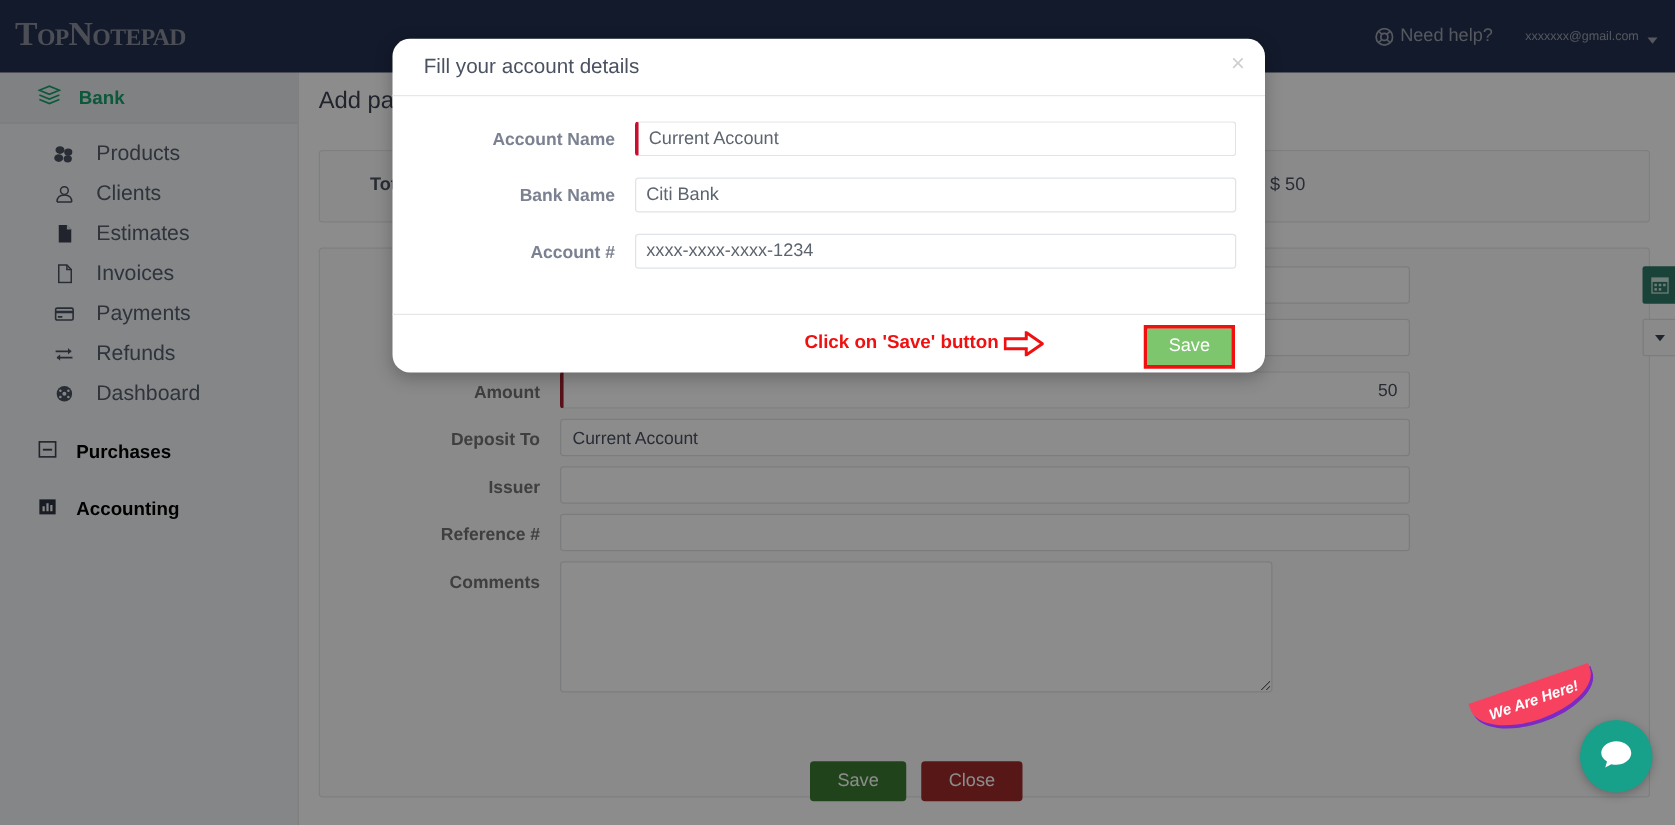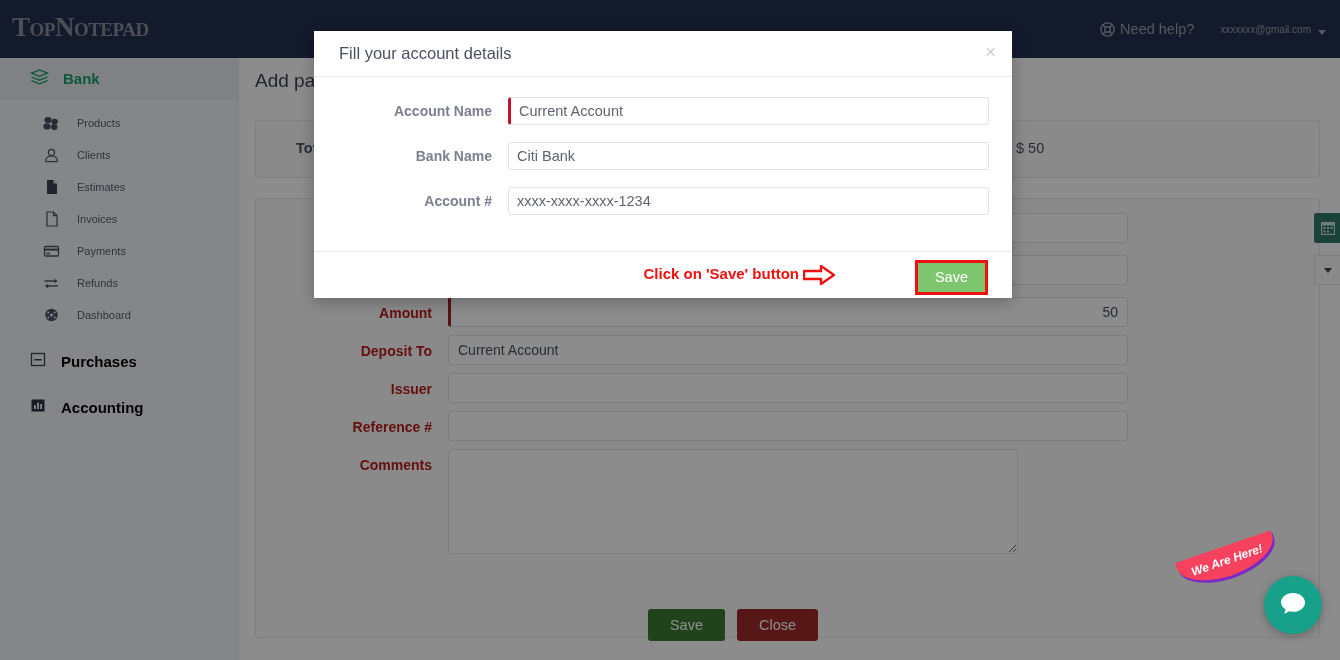--- a/index.html
+++ b/index.html
@@ -39,21 +39,21 @@
   }
   .side-head {
     height: 41px; display:flex; align-items:center; gap:14px;
     padding-left: 30px;
     background:#e9ecef; border-bottom:1px solid #dfe3e7;
     color:#17a06b; font-weight:bold; font-size:15px;
     cursor:pointer;
   }
   .side-item {
     height: 32px; display:flex; align-items:center; gap:15px;
-    padding-left: 40px; color:#555e6d; font-size:11px; cursor:pointer;
+    padding-left: 40px; color:#555e6d; font-size:17px; cursor:pointer;
   }
   .side-item .ico { width:22px; display:flex; justify-content:center; align-items:center; }
   .side-group {
     height: 32px; display:flex; align-items:center; gap:14px;
     padding-left: 30px; color:#000000; font-size:15px; font-weight:bold; cursor:pointer;
   }
   .sp-8 { height: 8px; }
   .sp-14 { height: 14px; }
 
   
@@ -67,21 +67,21 @@
   .panel-total .lbl { position:absolute; left:40px; top:19px; font-size:14.5px; font-weight:bold; color:#4a5160; }
   .panel-total .amt { position:absolute; left:760px; top:19px; font-size:14.5px; color:#4a5160; }
 
   .panel-form {
     position:absolute; left:16px; top: 140px; width:1065px; height: 440px;
     background:#fcfcfc; border:1px solid #e4e7eb; border-radius:3px;
   }
   .frow { position:absolute; left:0; display:flex; align-items:flex-start; }
   .frow .flabel {
     width: 192px; text-align:right; padding-right:16px;
-    font-size:14px; font-weight:bold; color:#b91c1c; padding-top:8px;
+    font-size:14px; font-weight:bold; color:#737373; padding-top:8px;
   }
   .finput {
     width: 680px; height: 30px; background:#ffffff;
     border:1px solid #dfe2e6; border-radius:3px;
     font-family:Liberation Sans, sans-serif; font-size:14px; color:#4a5160;
     padding: 0 9px;
   }
   .finput.req { border-left: 3px solid #a01f2d; }
   .finput.ralign { text-align:right; }
   .ftextarea {
@@ -109,21 +109,21 @@
   .btn-close { background:#9e2b2b; }
 
   
   .overlay { position:absolute; left:0; top:0; width:1340px; height:660px; background:rgba(0,0,0,0.45); z-index:20; }
 
   
   .modal {
     position:absolute; left:314px; top:31px; width:698px; height:267px;
     background:#ffffff; z-index:30;
     box-shadow: 0 4px 14px rgba(0,0,0,0.25);
-    border-radius: 0;
+    border-radius: 14px;
   }
   .modal-head { position:relative; height:46px; border-bottom:1px solid #e7e7e7; }
   .modal-title { position:absolute; left:25px; top:13px; font-size:16.5px; color:#4a5160; }
   .modal-x { position:absolute; right:16px; top:11px; font-size:19px; color:#cfcfcf; cursor:pointer; line-height:1; }
 
   .modal-body { position:relative; height: 174px; }
   .mrow { position:absolute; left:0; display:flex; align-items:center; }
   .mrow .mlabel { width: 194px; text-align:right; padding-right:16px; font-size:14px; font-weight:bold; color:#7b8190; }
   .minput {
     width: 481px; height: 28px; background:#fff;

